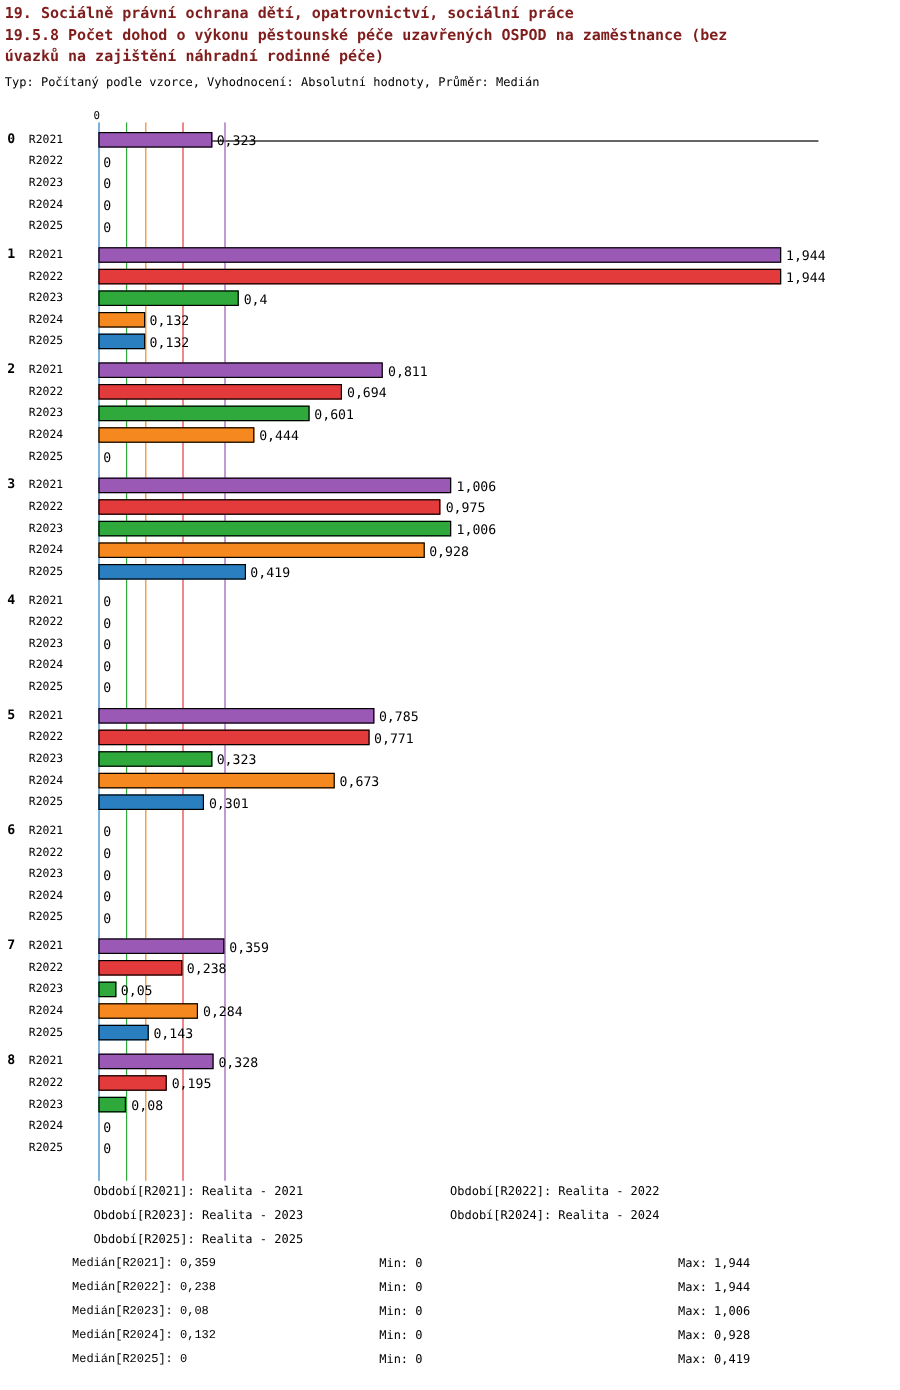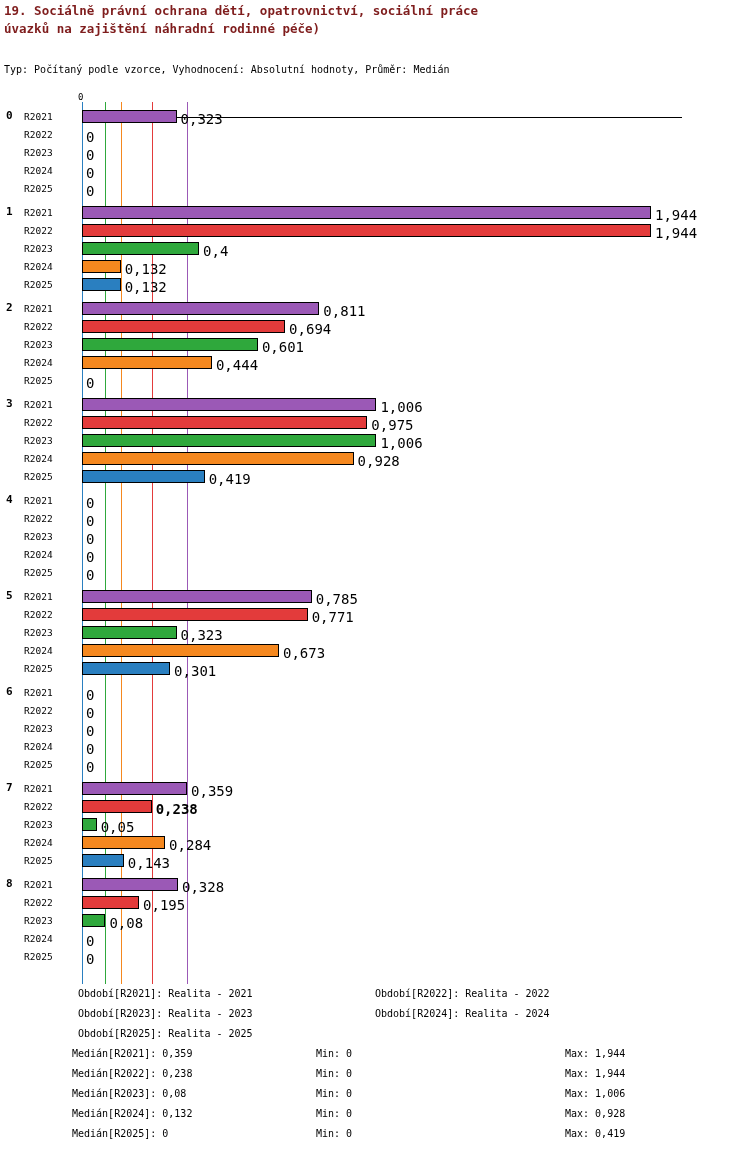--- a/index.html
+++ b/index.html
@@ -67,21 +67,21 @@
     text-align: left;
     width: 52px;
   }
   .bar {
     position: absolute;
     border: 1px solid #000;
     height: 13px;
   }
   .bar-value {
     position: absolute;
-    font-size: 14px;
+    font-size: 11px;
     color: #000;
     white-space: nowrap;
   }
   
   #legend {
     position: absolute;
     left: 0; top: 988px;
     width: 686px;
     font-size: 10px;
     color: #000;
@@ -89,31 +89,32 @@
   .legend-row {
     position: relative;
     height: 20px;
   }
   .legend-cell {
     position: absolute;
     white-space: pre;
   }
   .lg-c0 { left: 78px; }
   .lg-c1 { left: 375px; }
-  .stat-label { left: 72px; }
+  .stat-label { left: 60px; font-family: Liberation Mono, monospace; }
   .stat-min { left: 316px; }
   .stat-max { left: 524px; padding-left: 41px; }
 </style>
 </head>
 <body>
 
 <div id="page">
 
   <div class="title-block">
     <div class="title-line">19. Sociálně právní ochrana dětí, opatrovnictví, sociální práce</div>
+    <div class="title-line">19.5.8 Počet dohod o výkonu pěstounské péče uzavřených OSPOD na zaměstnance (bez</div>
     <div class="title-line">úvazků na zajištění náhradní rodinné péče)</div>
   </div>
 
   <div class="subtitle">Typ: Počítaný podle vzorce, Vyhodnocení: Absolutní hodnoty, Průměr: Medián</div>
 
   <div id="plot">
       <div class="axis-zero-label" style="left: 78px; top: 2px;">0</div>
       <div class="axis-top-line" style="left: 82px; top: 27px; width: 600px;"></div>
       <div class="grid-line" style="left: 187.073px; top: 12px; height: 882px; background: rgb(155, 89, 182);"></div>
       <div class="grid-line" style="left: 151.659px; top: 12px; height: 882px; background: rgb(227, 59, 59);"></div>
@@ -216,21 +217,21 @@
       <div class="row-label" style="left: 24px; top: 651px;">R2024</div>
       <div class="bar-value" style="left: 86px; top: 651px;">0</div>
       <div class="row-label" style="left: 24px; top: 669px;">R2025</div>
       <div class="bar-value" style="left: 86px; top: 669px;">0</div>
       <div class="group-label" style="left: 6px; top: 691px;">7</div>
       <div class="row-label" style="left: 24px; top: 693px;">R2021</div>
       <div class="bar" style="left: 82px; top: 692px; width: 105.073px; background: rgb(155, 89, 182);"></div>
       <div class="bar-value" style="left: 191.073px; top: 693px;">0,359</div>
       <div class="row-label" style="left: 24px; top: 711px;">R2022</div>
       <div class="bar" style="left: 82px; top: 710px; width: 69.6585px; background: rgb(227, 59, 59);"></div>
-      <div class="bar-value" style="left: 155.659px; top: 711px; font-weight: bold;">0,238</div>
+      <div class="bar-value" style="left: 155.659px; top: 711px;">0,238</div>
       <div class="row-label" style="left: 24px; top: 729px;">R2023</div>
       <div class="bar" style="left: 82px; top: 728px; width: 14.6341px; background: rgb(47, 168, 60);"></div>
       <div class="bar-value" style="left: 100.634px; top: 729px;">0,05</div>
       <div class="row-label" style="left: 24px; top: 747px;">R2024</div>
       <div class="bar" style="left: 82px; top: 746px; width: 83.122px; background: rgb(245, 136, 31);"></div>
       <div class="bar-value" style="left: 169.122px; top: 747px;">0,284</div>
       <div class="row-label" style="left: 24px; top: 765px;">R2025</div>
       <div class="bar" style="left: 82px; top: 764px; width: 41.8537px; background: rgb(42, 127, 192);"></div>
       <div class="bar-value" style="left: 127.854px; top: 765px;">0,143</div>
       <div class="group-label" style="left: 6px; top: 787px;">8</div>

